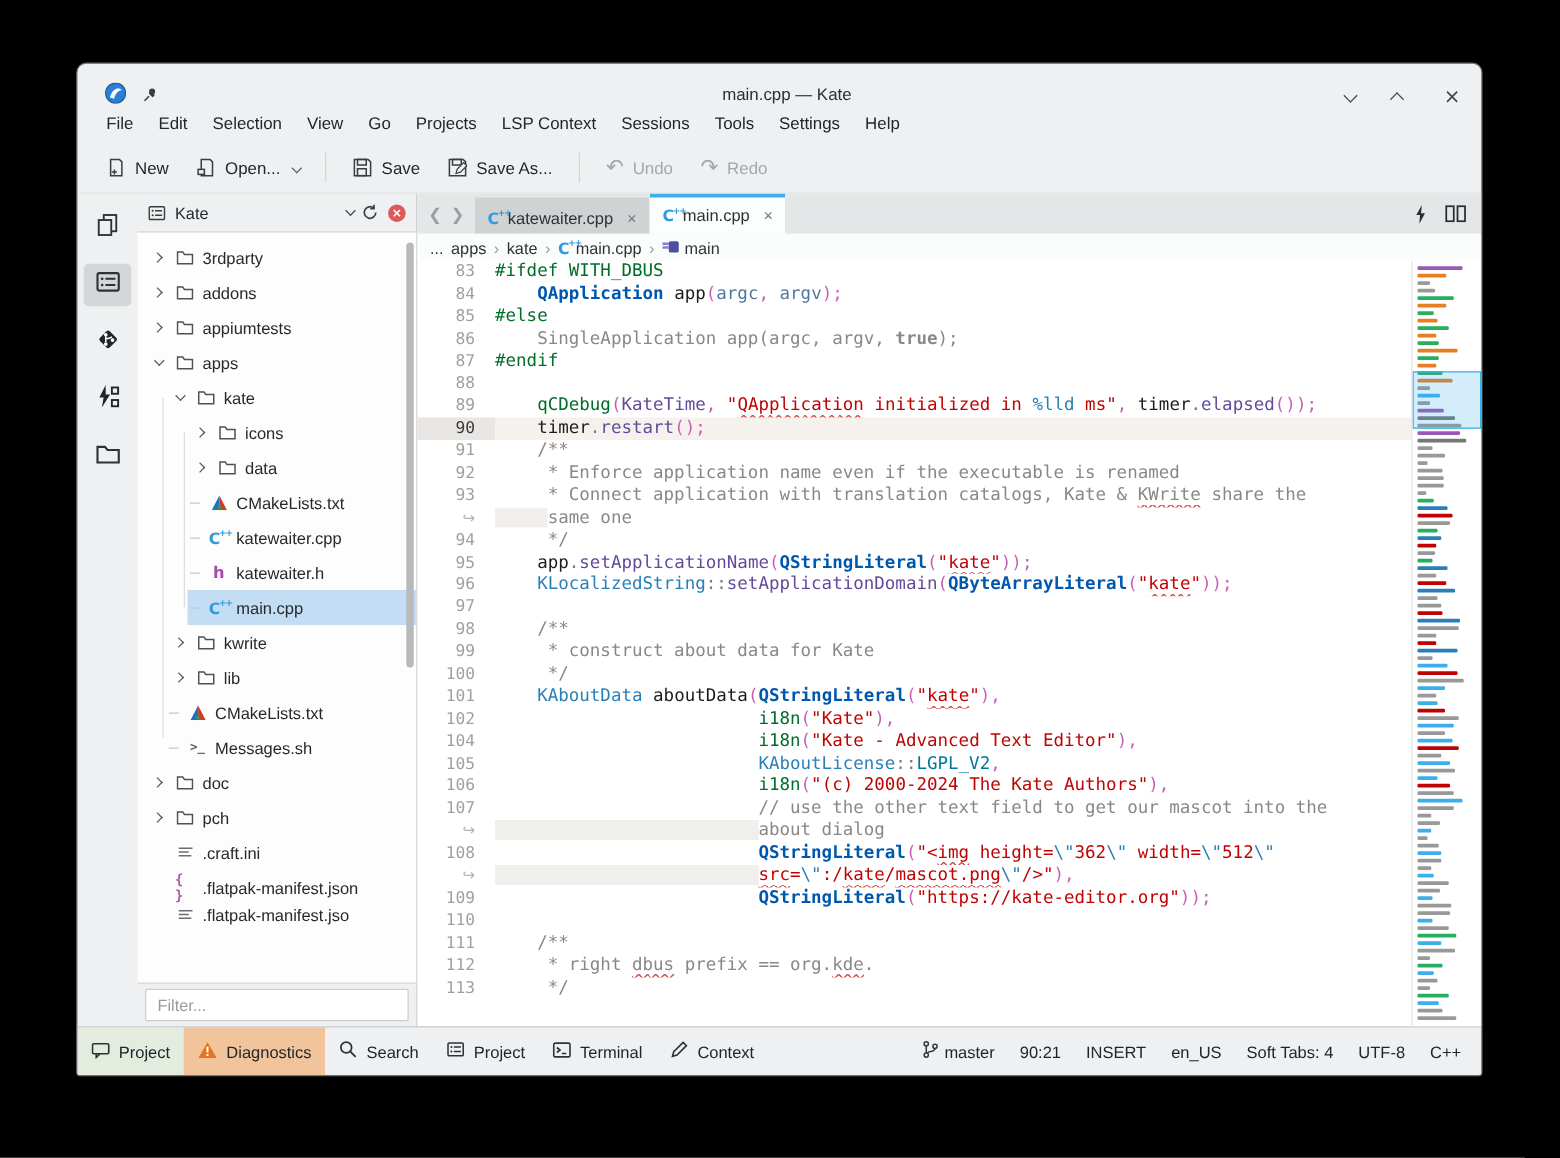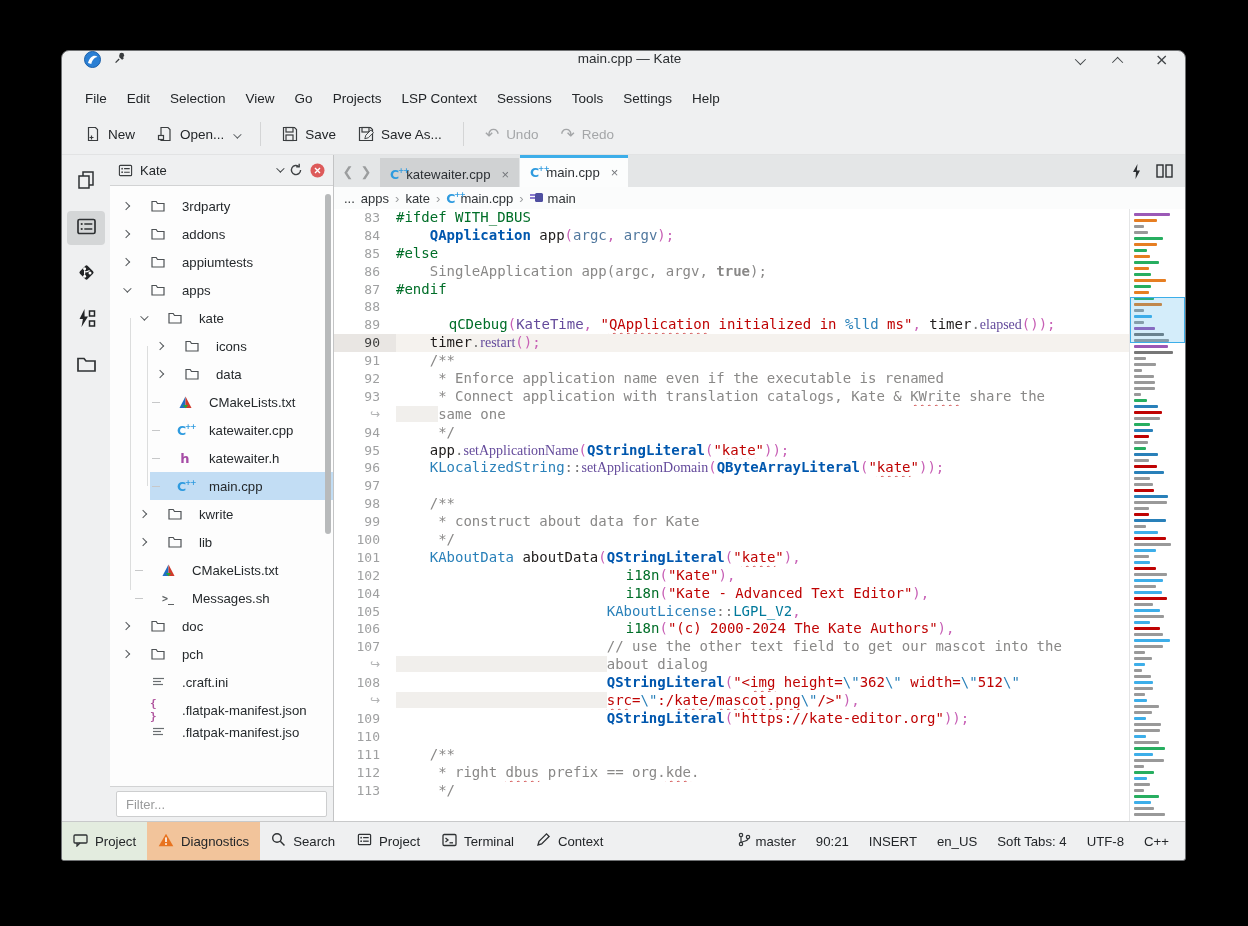--- a/index.html
+++ b/index.html
@@ -1,21 +1,21 @@
 <!DOCTYPE html>
 <html><head>
 <meta charset="utf-8">
 <style>
   html,body{margin:0;padding:0;background:#000;width:1248px;height:926px;overflow:hidden;
     font-family:"Liberation Sans", sans-serif;}
   *{box-sizing:border-box;}
   .window{position:absolute;left:61px;top:50px;width:1125px;height:811px;background:#eff0f1;
     border:1px solid #6f7173;border-radius:8px 8px 3px 3px;display:flex;flex-direction:column;overflow:hidden;}
   
-  .titlebar{height:32px;flex:0 0 32px;display:flex;align-items:flex-start;position:relative;padding:0 10px;margin-left:12px;}
+  .titlebar{height:32px;flex:0 0 32px;display:flex;align-items:flex-end;position:relative;padding:0 10px;margin-left:12px;}
   .title-text{position:absolute;left:0;right:0;text-align:center;font-size:13.5px;color:#2b2e31;}
   .app-icon{width:17px;height:17px;margin-right:12px;}
   .pin-icon{width:14px;height:14px;}
   .win-controls{margin-left:auto;display:flex;gap:26px;align-items:center;z-index:2;padding-right:6px;}
   .wc{width:14px;height:14px;position:relative;cursor:pointer;color:#43474a;}
   .chev{display:inline-block;width:8px;height:8px;border-right:1.4px solid currentColor;border-bottom:1.4px solid currentColor;}
   .chev.down{transform:rotate(45deg) translateY(-2px);}
   .chev.up{transform:rotate(-135deg) translateY(-2px);}
   .chev.right{transform:rotate(-45deg);width:6px;height:6px;}
   .wc .x{font-size:16px;line-height:14px;font-family:"DejaVu Sans",sans-serif;}
@@ -36,21 +36,21 @@
   .dock-item{width:38px;height:34px;display:flex;align-items:center;justify-content:center;border-radius:4px;cursor:pointer;}
   .dock-item.sel{background:#d4d6d7;}
   
   .panel{width:224px;flex:0 0 224px;display:flex;flex-direction:column;border-right:1px solid #c3c4c5;min-height:0;}
   .panel-head{height:30px;flex:0 0 30px;display:flex;align-items:center;padding:0 8px;gap:7px;font-size:13px;color:#232629;}
   .panel-head .sp1{flex:1;}
   .phbtn{cursor:pointer;display:flex;align-items:center;color:#3f4245;}
   .tree{flex:1;background:#fdfdfd;border-top:1px solid #d2d3d4;border-bottom:1px solid #d2d3d4;
     overflow:hidden;position:relative;padding-top:6px;font-size:13.2px;color:#25292c;}
   .trow{height:28px;display:flex;align-items:center;cursor:pointer;position:relative;}
-  .trow .rowc{display:flex;align-items:center;gap:16px;flex:1;height:100%;padding-left:2px;}
+  .trow .rowc{display:flex;align-items:center;gap:6px;flex:1;height:100%;padding-left:2px;}
   .rowc.sel{background:#c2ddf4;}
   .texp{width:16px;flex:0 0 16px;display:flex;justify-content:center;color:#55595c;}
   .tick{width:8px;flex:0 0 8px;border-top:1px solid #c7c8c9;margin-right:1px;}
   .ticon{width:16px;flex:0 0 16px;display:flex;justify-content:center;align-items:center;}
   .tlabel{white-space:nowrap;}
   .guide{position:absolute;width:1px;background:#dcdddd;}
   .vscroll{position:absolute;right:2px;top:8px;width:6px;height:340px;border-radius:3px;background:#b8babb;}
   .clipped{height:16px;overflow:hidden;}
   .filter-wrap{height:34px;flex:0 0 34px;display:flex;align-items:center;padding:0 6px;background:#eff0f1;}
   .filter-input{width:100%;height:26px;border:1px solid #cdcecf;border-radius:2px;background:#fff;
@@ -75,27 +75,27 @@
   .code-row{display:flex;height:17.9px;}
   .code-row.cur{background:#f5f2ee;}
   .gut{width:62px;flex:0 0 62px;text-align:right;padding-right:16px;color:#9fa0a1;font-size:13px;}
   .code-row.cur .gut{color:#3c3c3b;background:#e9e6e3;}
   .gut.wrapmark{color:#b2b3b4;font-family:"DejaVu Sans",sans-serif;font-size:12px;}
   .ct{white-space:pre;flex:1;overflow:hidden;color:#1f1c1b;}
   .sg-p{color:#006e28;}
   .sg-t{color:#0057ae;font-weight:bold;}
   .sg-c{color:#2980b9;}
   .sg-cl{color:#644a9b;}
-  .sg-fn{color:#006e28;margin-left:19px;}
+  .sg-fn{color:#006e28;}
   .sg-s{color:#bf0303;}
   .sg-e{color:#2980b9;}
   .sg-g{color:#898887;}
   .sg-ga{color:#898887;}
   .sg-gb{color:#898887;font-weight:bold;}
-  .sg-m{color:#644a9b;font-family:Liberation Serif, serif;}
+  .sg-m{color:#644a9b;}
   .sg-v{color:#51789e;}
   .sg-b{color:#c75fb5;}
   .sg-op{color:#787878;}
   .sg-n{color:#1f1c1b;}
   .sg-en{color:#00799b;}
   .sg-shade{background:#f1efec;}
   .sp{text-decoration-line:underline;text-decoration-style:wavy;text-decoration-color:#d04a4a;
       text-decoration-thickness:1px;text-underline-offset:18%;}
   
   .minimap{width:56px;flex:0 0 56px;border-left:1px solid #e4e5e6;position:relative;background:#fff;overflow:hidden;padding-top:4px;}

